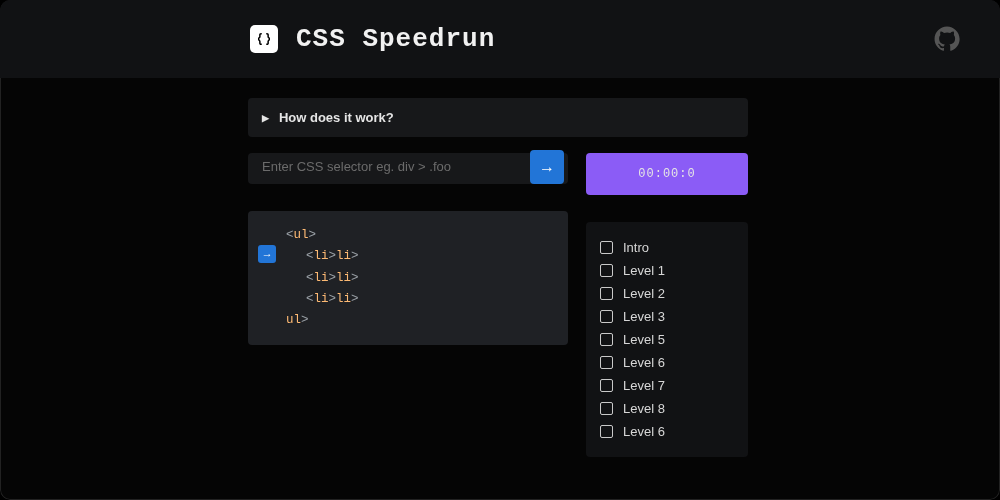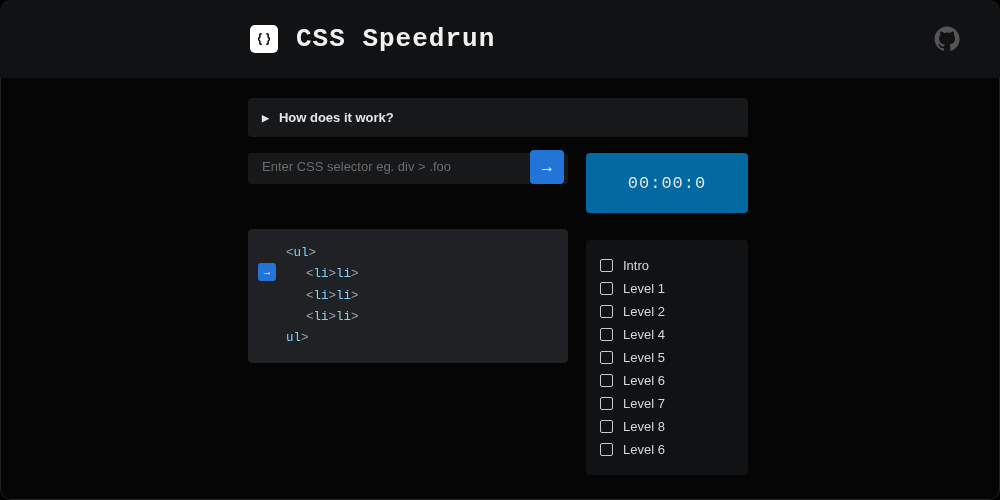--- a/index.html
+++ b/index.html
@@ -92,28 +92,28 @@
   background: #2275d7;
   border-radius: 4px;
   display: flex;
   align-items: center;
   justify-content: center;
   cursor: pointer;
   color: #fff;
 }
 .timer {
   width: 162px;
-  height: 60px;
-  background: #0369a1;
+  height: 42px;
+  background: #8b5cf6;
   border-radius: 4px;
   display: flex;
   align-items: center;
   justify-content: center;
   font-family: "Courier New", monospace;
-  font-size: 17px;
+  font-size: 12px;
   letter-spacing: 1px;
 }
 
 .main-row { display: flex; gap: 18px; margin-top: 16px; align-items: flex-start; }
 
 .code-panel {
   flex: 1;
   background: #1f2125;
   border-radius: 4px;
   padding: 14px 14px 14px 10px;
@@ -128,21 +128,21 @@
   background: #2275d7;
   border-radius: 3px;
   display: flex;
   align-items: center;
   justify-content: center;
   color: #fff;
   font-size: 11px;
   margin-top: 20px;
   flex-shrink: 0;
 }
-.code .tag { color: #7dd3fc; }
+.code .tag { color: #fdba74; }
 .code .br  { color: #9aa0a6; }
 .code .ind { display: inline-block; width: 20px; }
 
 .levels {
   width: 162px;
   background: #111214;
   border-radius: 4px;
   padding: 14px 10px;
   margin-top: 11px;
 }
@@ -215,21 +215,21 @@
             <div class="level">
               <span class="chk"></span>
               <span>Level 1</span>
             </div>
             <div class="level">
               <span class="chk"></span>
               <span>Level 2</span>
             </div>
             <div class="level">
               <span class="chk"></span>
-              <span>Level 4</span>
+              <span>Level 3</span>
             </div>
             <div class="level">
               <span class="chk"></span>
               <span>Level 5</span>
             </div>
             <div class="level">
               <span class="chk"></span>
               <span>Level 6</span>
             </div>
             <div class="level">

